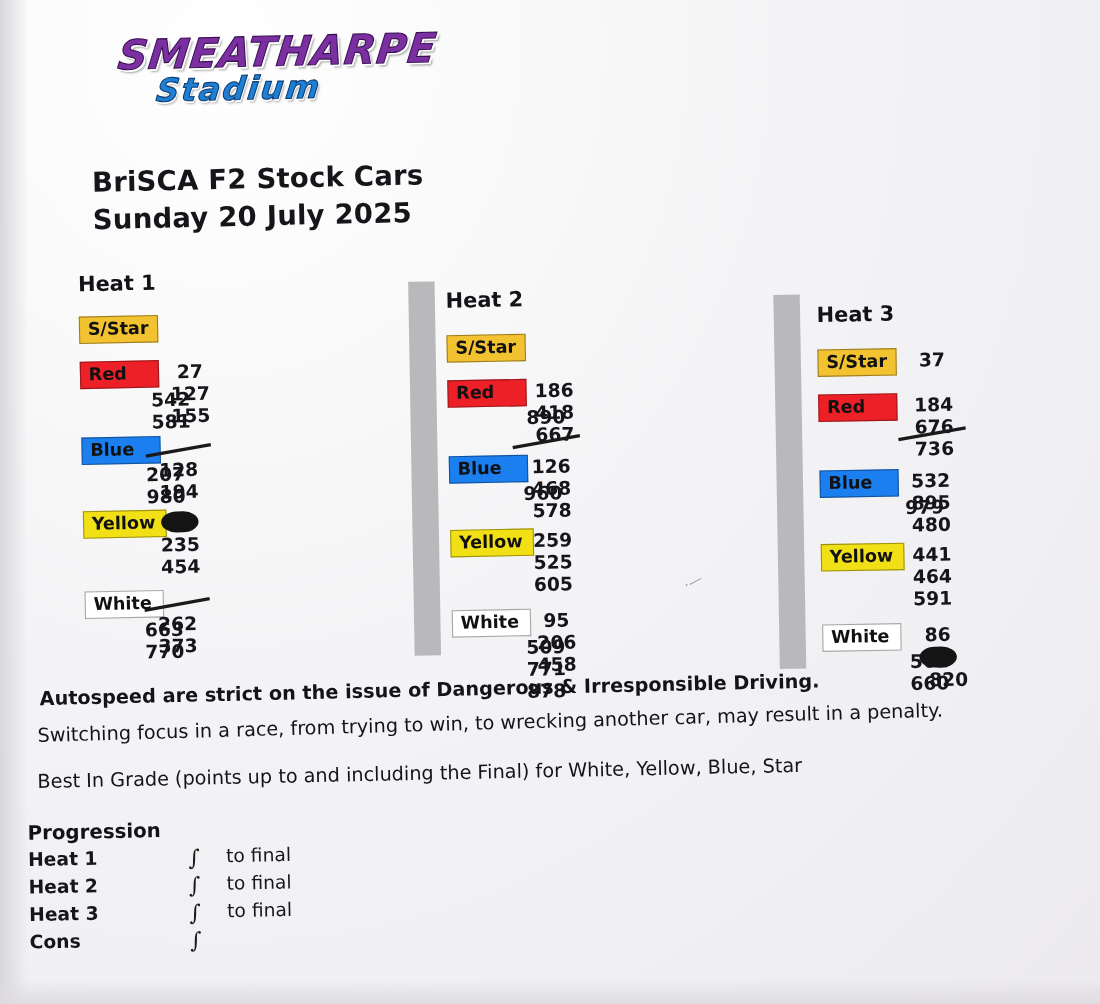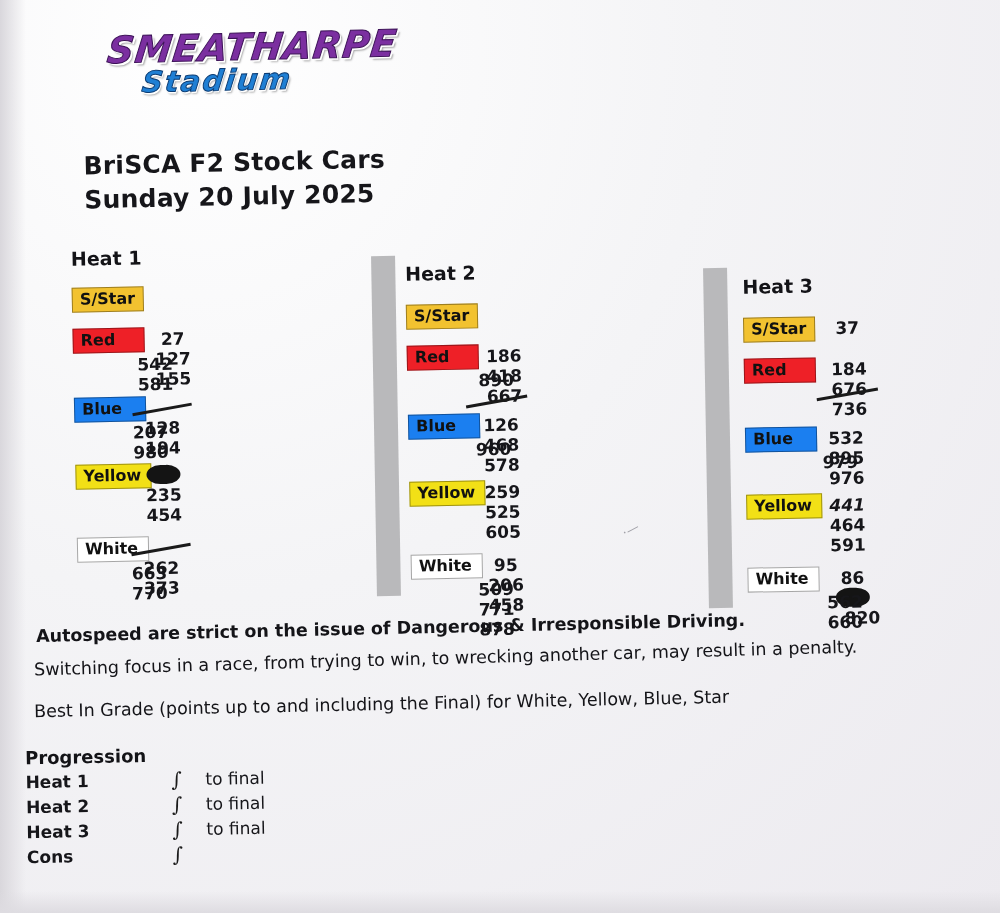--- a/index.html
+++ b/index.html
@@ -264,31 +264,31 @@
       <span class="nums" style="position:absolute;left:76px;top:26px;">
         <span class="num strike" style="width:54px;">&nbsp;&nbsp;&nbsp;</span>
       </span>
     </div>
 
     <div style="margin-top:44px;position:relative;">
       <span class="swatch sw-blue" style="width:72px;">Blue</span>
       <span class="nums" style="position:absolute;left:74px;top:2px;">
         <span class="num" style="width:54px;">532</span>
         <span class="num" style="width:54px;">895</span>
-        <span class="num" style="width:54px;">976</span>
+        <span class="num" style="width:54px;">480</span>
       </span>
       <span class="nums" style="position:absolute;left:68px;top:26px;">
         <span class="num" style="width:54px;">979</span>
       </span>
     </div>
 
     <div style="margin-top:42px;position:relative;">
       <span class="swatch sw-yellow" style="width:76px;">Yellow</span>
       <span class="nums" style="position:absolute;left:74px;top:2px;">
-        <span class="num" style="width:54px;font-style:italic;">441</span>
+        <span class="num" style="width:54px;">441</span>
         <span class="num" style="width:54px;">464</span>
         <span class="num" style="width:54px;">591</span>
       </span>
     </div>
 
     <div style="margin-top:48px;position:relative;">
       <span class="swatch sw-white" style="width:72px;">White</span>
       <span class="nums" style="position:absolute;left:78px;top:2px;">
         <span class="num" style="width:54px;">86</span>
         <span class="num" style="width:54px;"><span class="blob"></span></span>

